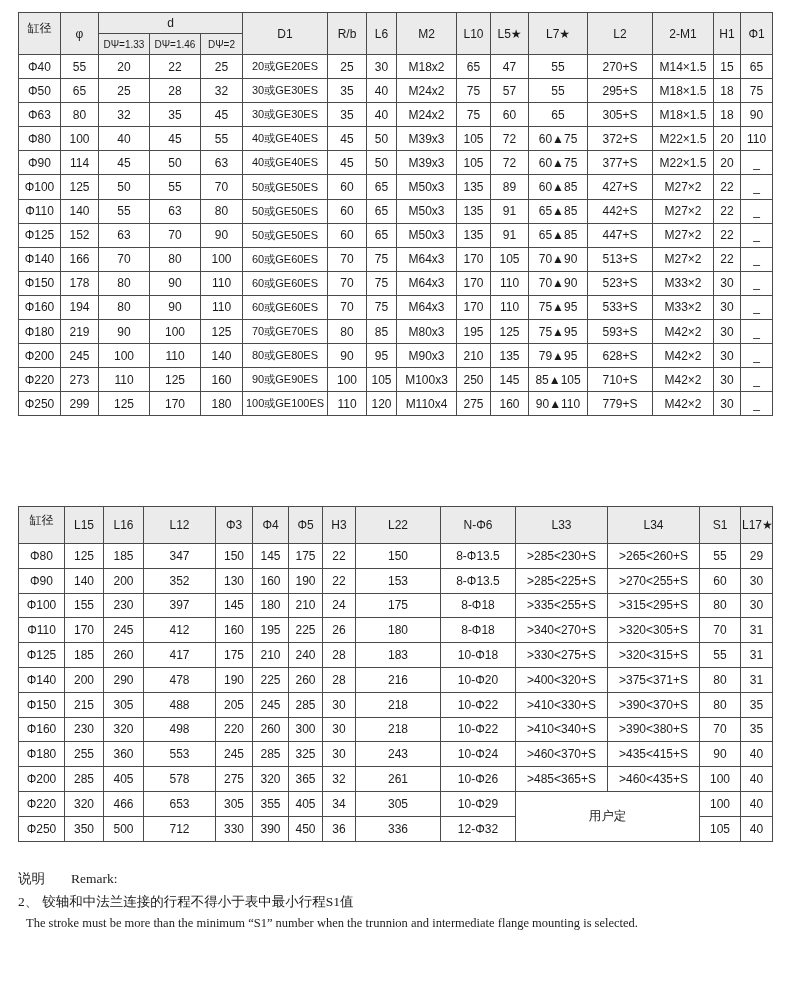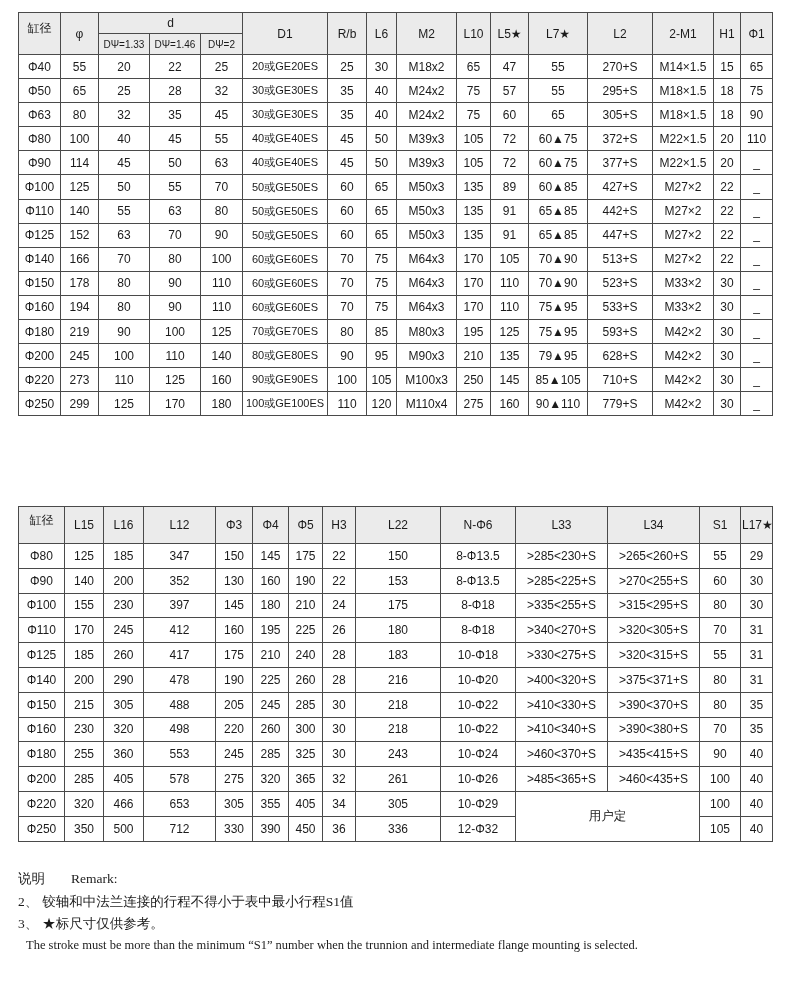--- a/index.html
+++ b/index.html
@@ -623,19 +623,16 @@
       </tbody>
   </table>
 
   <div class="remarks">
     <div class="heading">
       <span class="zh">说明</span><span class="en">Remark:</span>
     </div>
     <div class="remark-item">
       <span class="num">2、</span><span>铰轴和中法兰连接的行程不得小于表中最小行程S1值</span>
     </div>
-    <div class="remark-item">
-      <span class="num">3、</span><span>★标尺寸仅供参考。</span>
-    </div>
     <div class="remark-en">The stroke must be more than the minimum “S1” number when the  trunnion and intermediate flange mounting is selected.</div>
   </div>
 
 </div>
 
 </body></html>

